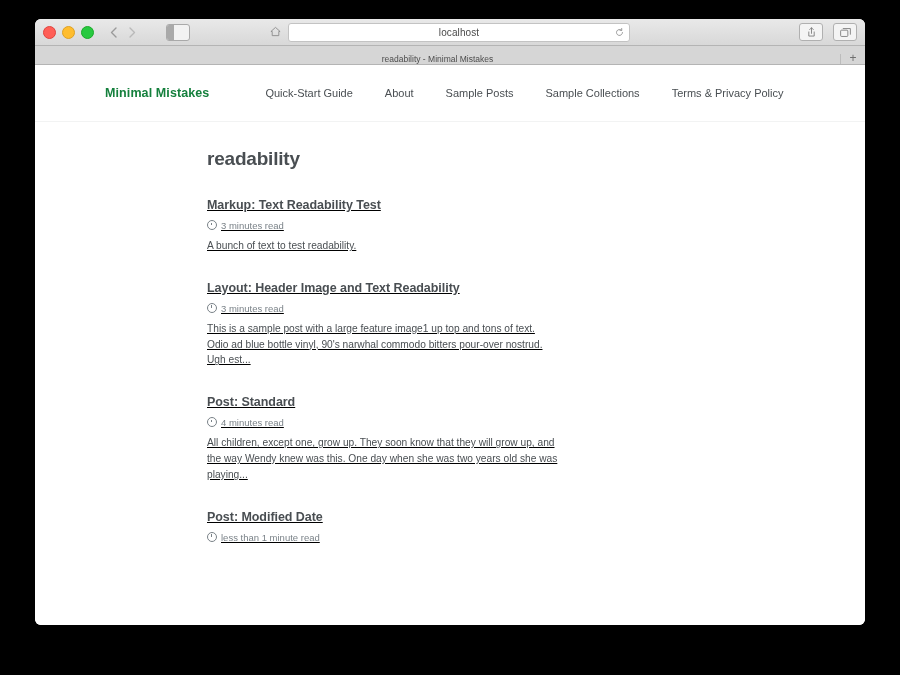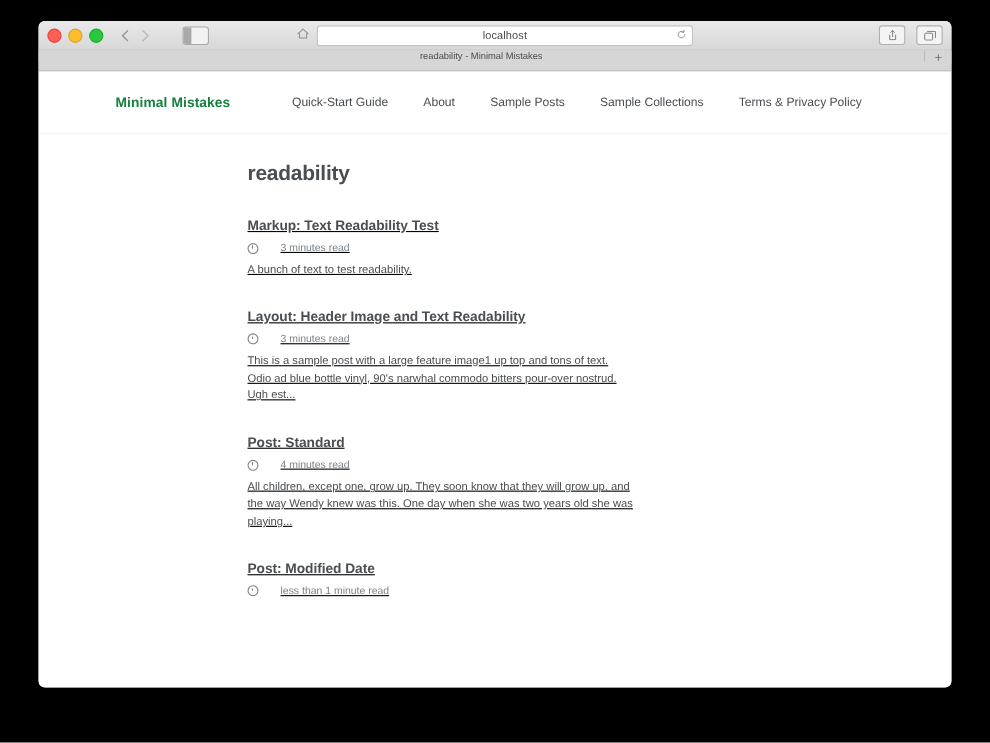--- a/index.html
+++ b/index.html
@@ -130,21 +130,21 @@
     align-items: center;
     justify-content: center;
     color: #7e7e7e;
   }
   
   .tabbar {
     height: 18px;
     background: #d6d6d6;
     border-bottom: 1px solid #b4b4b4;
     display: flex;
-    align-items: flex-start;
+    align-items: flex-end;
     position: relative;
     flex: 0 0 auto;
   }
   .tab {
     flex: 1;
     display: flex;
     align-items: center;
     justify-content: center;
     font-size: 8.5px;
     color: #4c4c4c;
@@ -194,21 +194,21 @@
     gap: 32px;
     justify-content: space-between;
   }
   .nav-link {
     font-size: 11px;
     color: #494e52;
     text-decoration: none;
     white-space: nowrap;
   }
   .content-wrap {
-    padding: 26px 70px 0 70px;
+    padding: 26px 70px 0 52px;
   }
   .content-inner {
     margin-left: 120px;
     max-width: 352px;
   }
   .archive-title {
     font-size: 19px;
     font-weight: bold;
     color: #494e52;
     margin: 0 0 28px 0;
@@ -222,22 +222,22 @@
     font-size: 12.5px;
     font-weight: bold;
     color: #494e52;
     margin: 0 0 8px 0;
     letter-spacing: -0.05px;
   }
   .post-meta {
     font-size: 9.5px;
     color: #7a8288;
     display: flex;
-    align-items: center;
-    gap: 20px;
+    align-items: flex-start;
+    gap: 4px;
     margin-bottom: 7px;
   }
   .clock-icon {
     display: inline-block;
     width: 8px;
     height: 8px;
     border: 1px solid #7a8288;
     border-radius: 50%;
     position: relative;
   }

